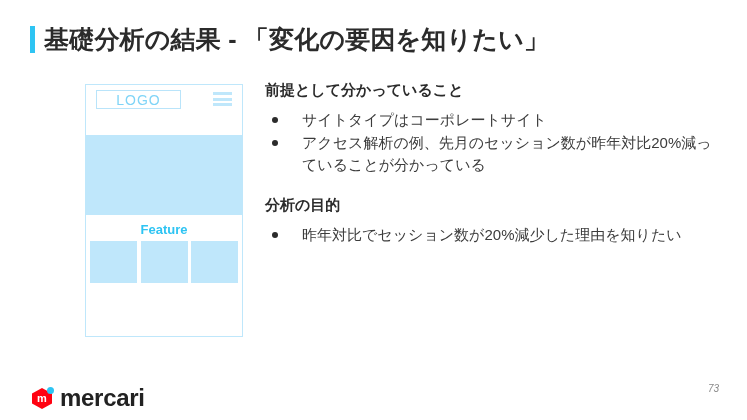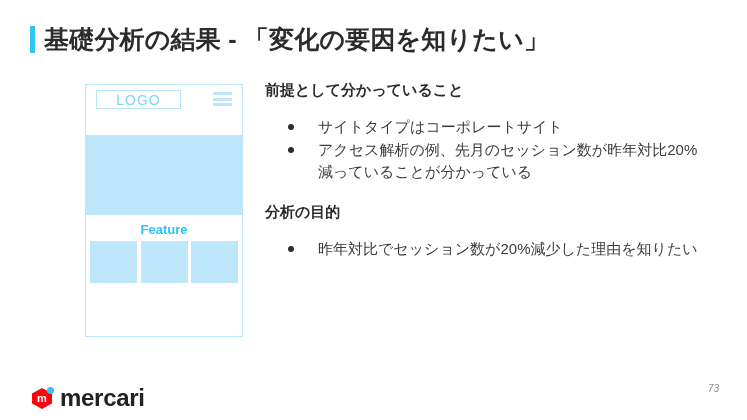--- a/index.html
+++ b/index.html
@@ -134,21 +134,21 @@
   }
   .section-heading {
     font-size: 15px;
     font-weight: bold;
     color: #2b2b2b;
     line-height: 1.35;
     margin: 0 0 9px 0;
   }
   ul.bullets {
     list-style: none;
-    margin: 16px;
+    margin: 0;
     padding: 0;
   }
   ul.bullets li {
     position: relative;
     padding-left: 37px;
     font-size: 15px;
     line-height: 1.45;
     color: #3c3c3c;
     margin-bottom: 1px;
   }

